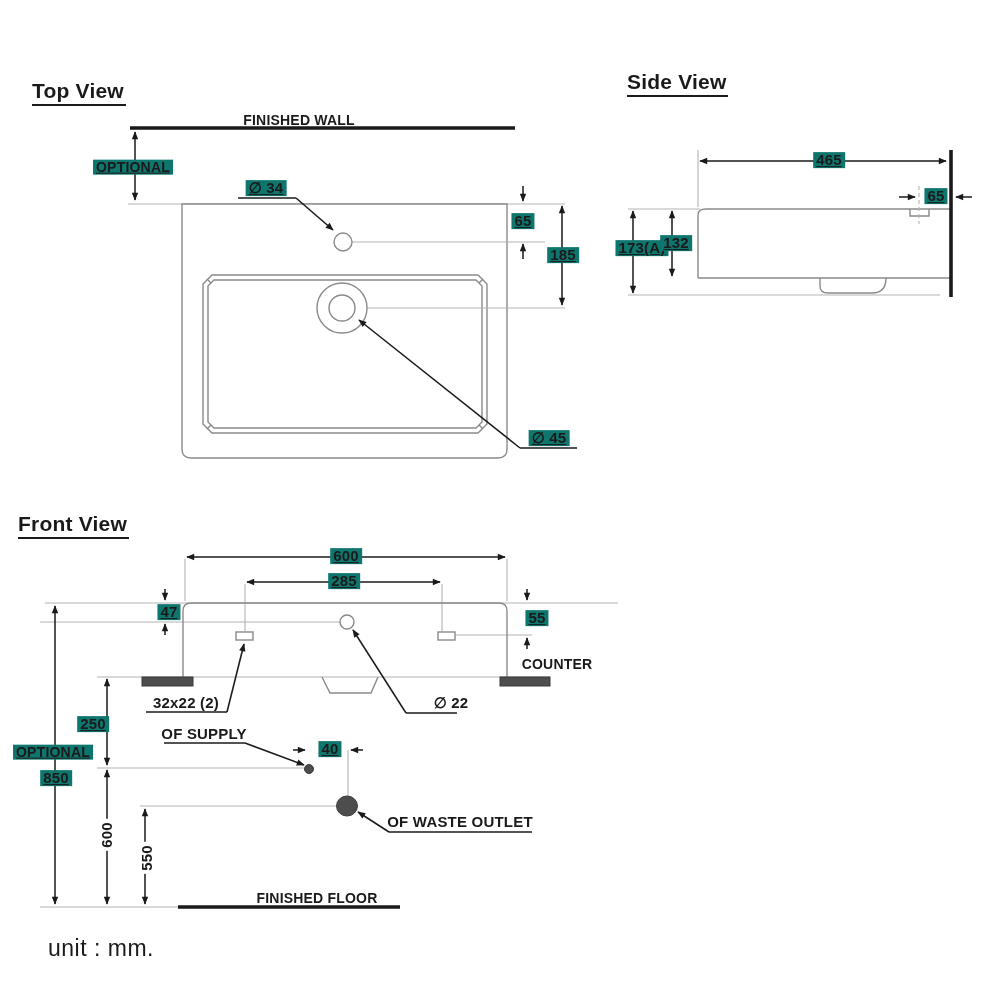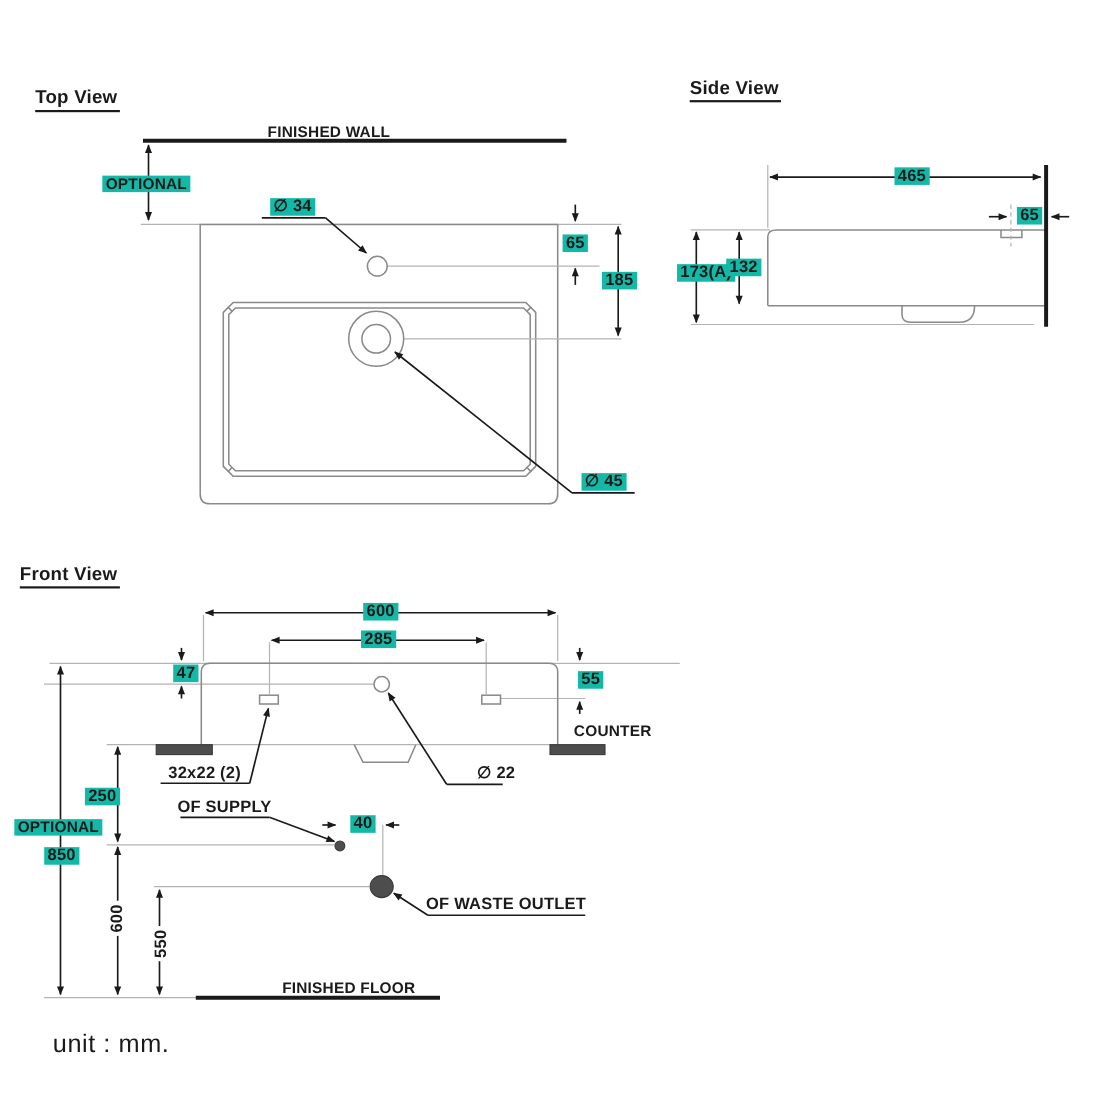--- a/index.html
+++ b/index.html
@@ -9,23 +9,23 @@
   .obj{stroke:#8a8a8a;stroke-width:1.4;fill:none;}
   .objf{stroke:#8a8a8a;stroke-width:1.4;fill:#ffffff;}
   .ref{stroke:#b3b3b3;stroke-width:1.1;fill:none;}
   .dash{stroke-dasharray:4 3;}
   .dim{stroke:#1a1a1a;stroke-width:1.5;fill:none;}
   .thick{stroke:#1a1a1a;stroke-width:3.6;fill:none;}
   .darkfill{fill:#4d4d4d;stroke:#3a3a3a;stroke-width:1;}
   .lbl{position:absolute;font-weight:bold;font-size:15px;line-height:1.05;white-space:nowrap;
        color:#1a1a1a;letter-spacing:.2px;}
   .c{transform:translate(-50%,-50%);}
-  .bg{background:#14b8a6;padding:0 3px;}
+  .bg{background:#0f766e;padding:0 3px;text-decoration:underline;}
   .rot{transform:translate(-50%,-50%) rotate(-90deg);background:#ffffff;padding:0 3px;}
-  .hd{font-size:17px;border-bottom:2.5px solid #1a1a1a;padding:0 2px 2px 0;}
+  .hd{font-size:21px;border-bottom:2.5px solid #1a1a1a;padding:0 2px 2px 0;}
   .sm{font-size:14px;}
   .unit{font-size:23px;font-weight:normal;letter-spacing:.5px;text-align:center;}
 </style>
 </head>
 <body>
 
 <div id="stage">
 
 <svg width="1000" height="1000" viewBox="0 0 1000 1000">
   <defs>

